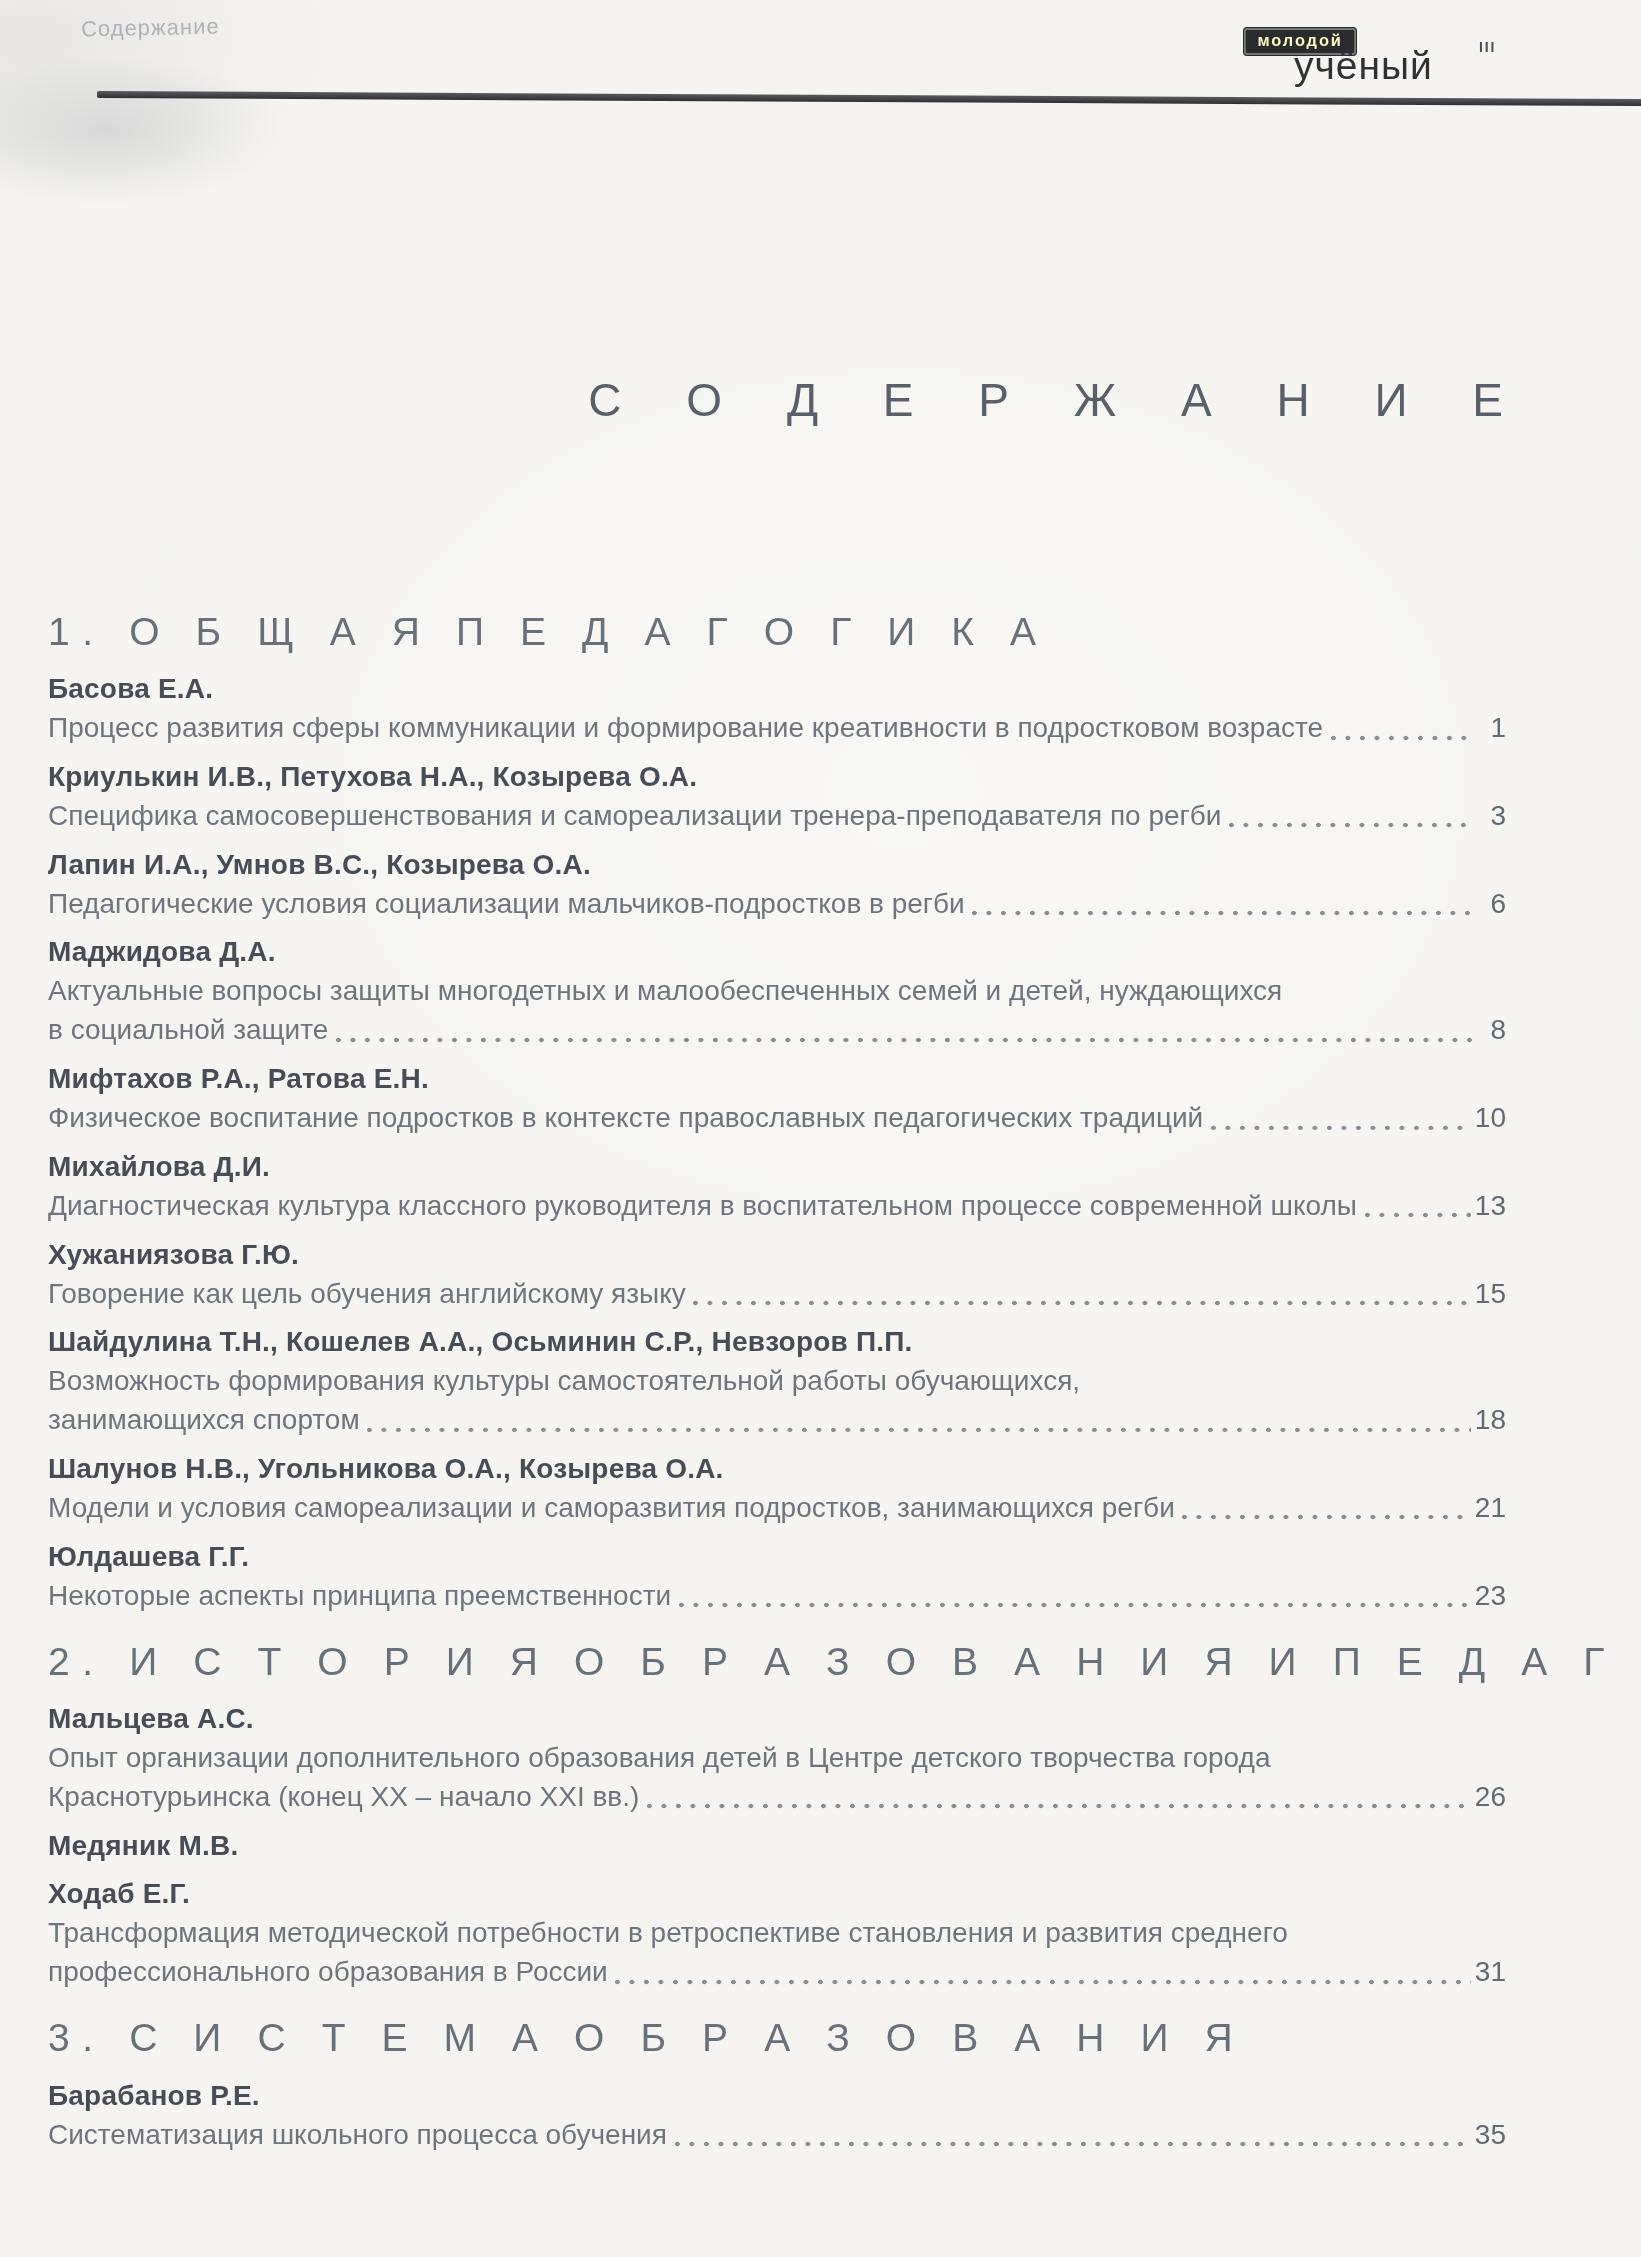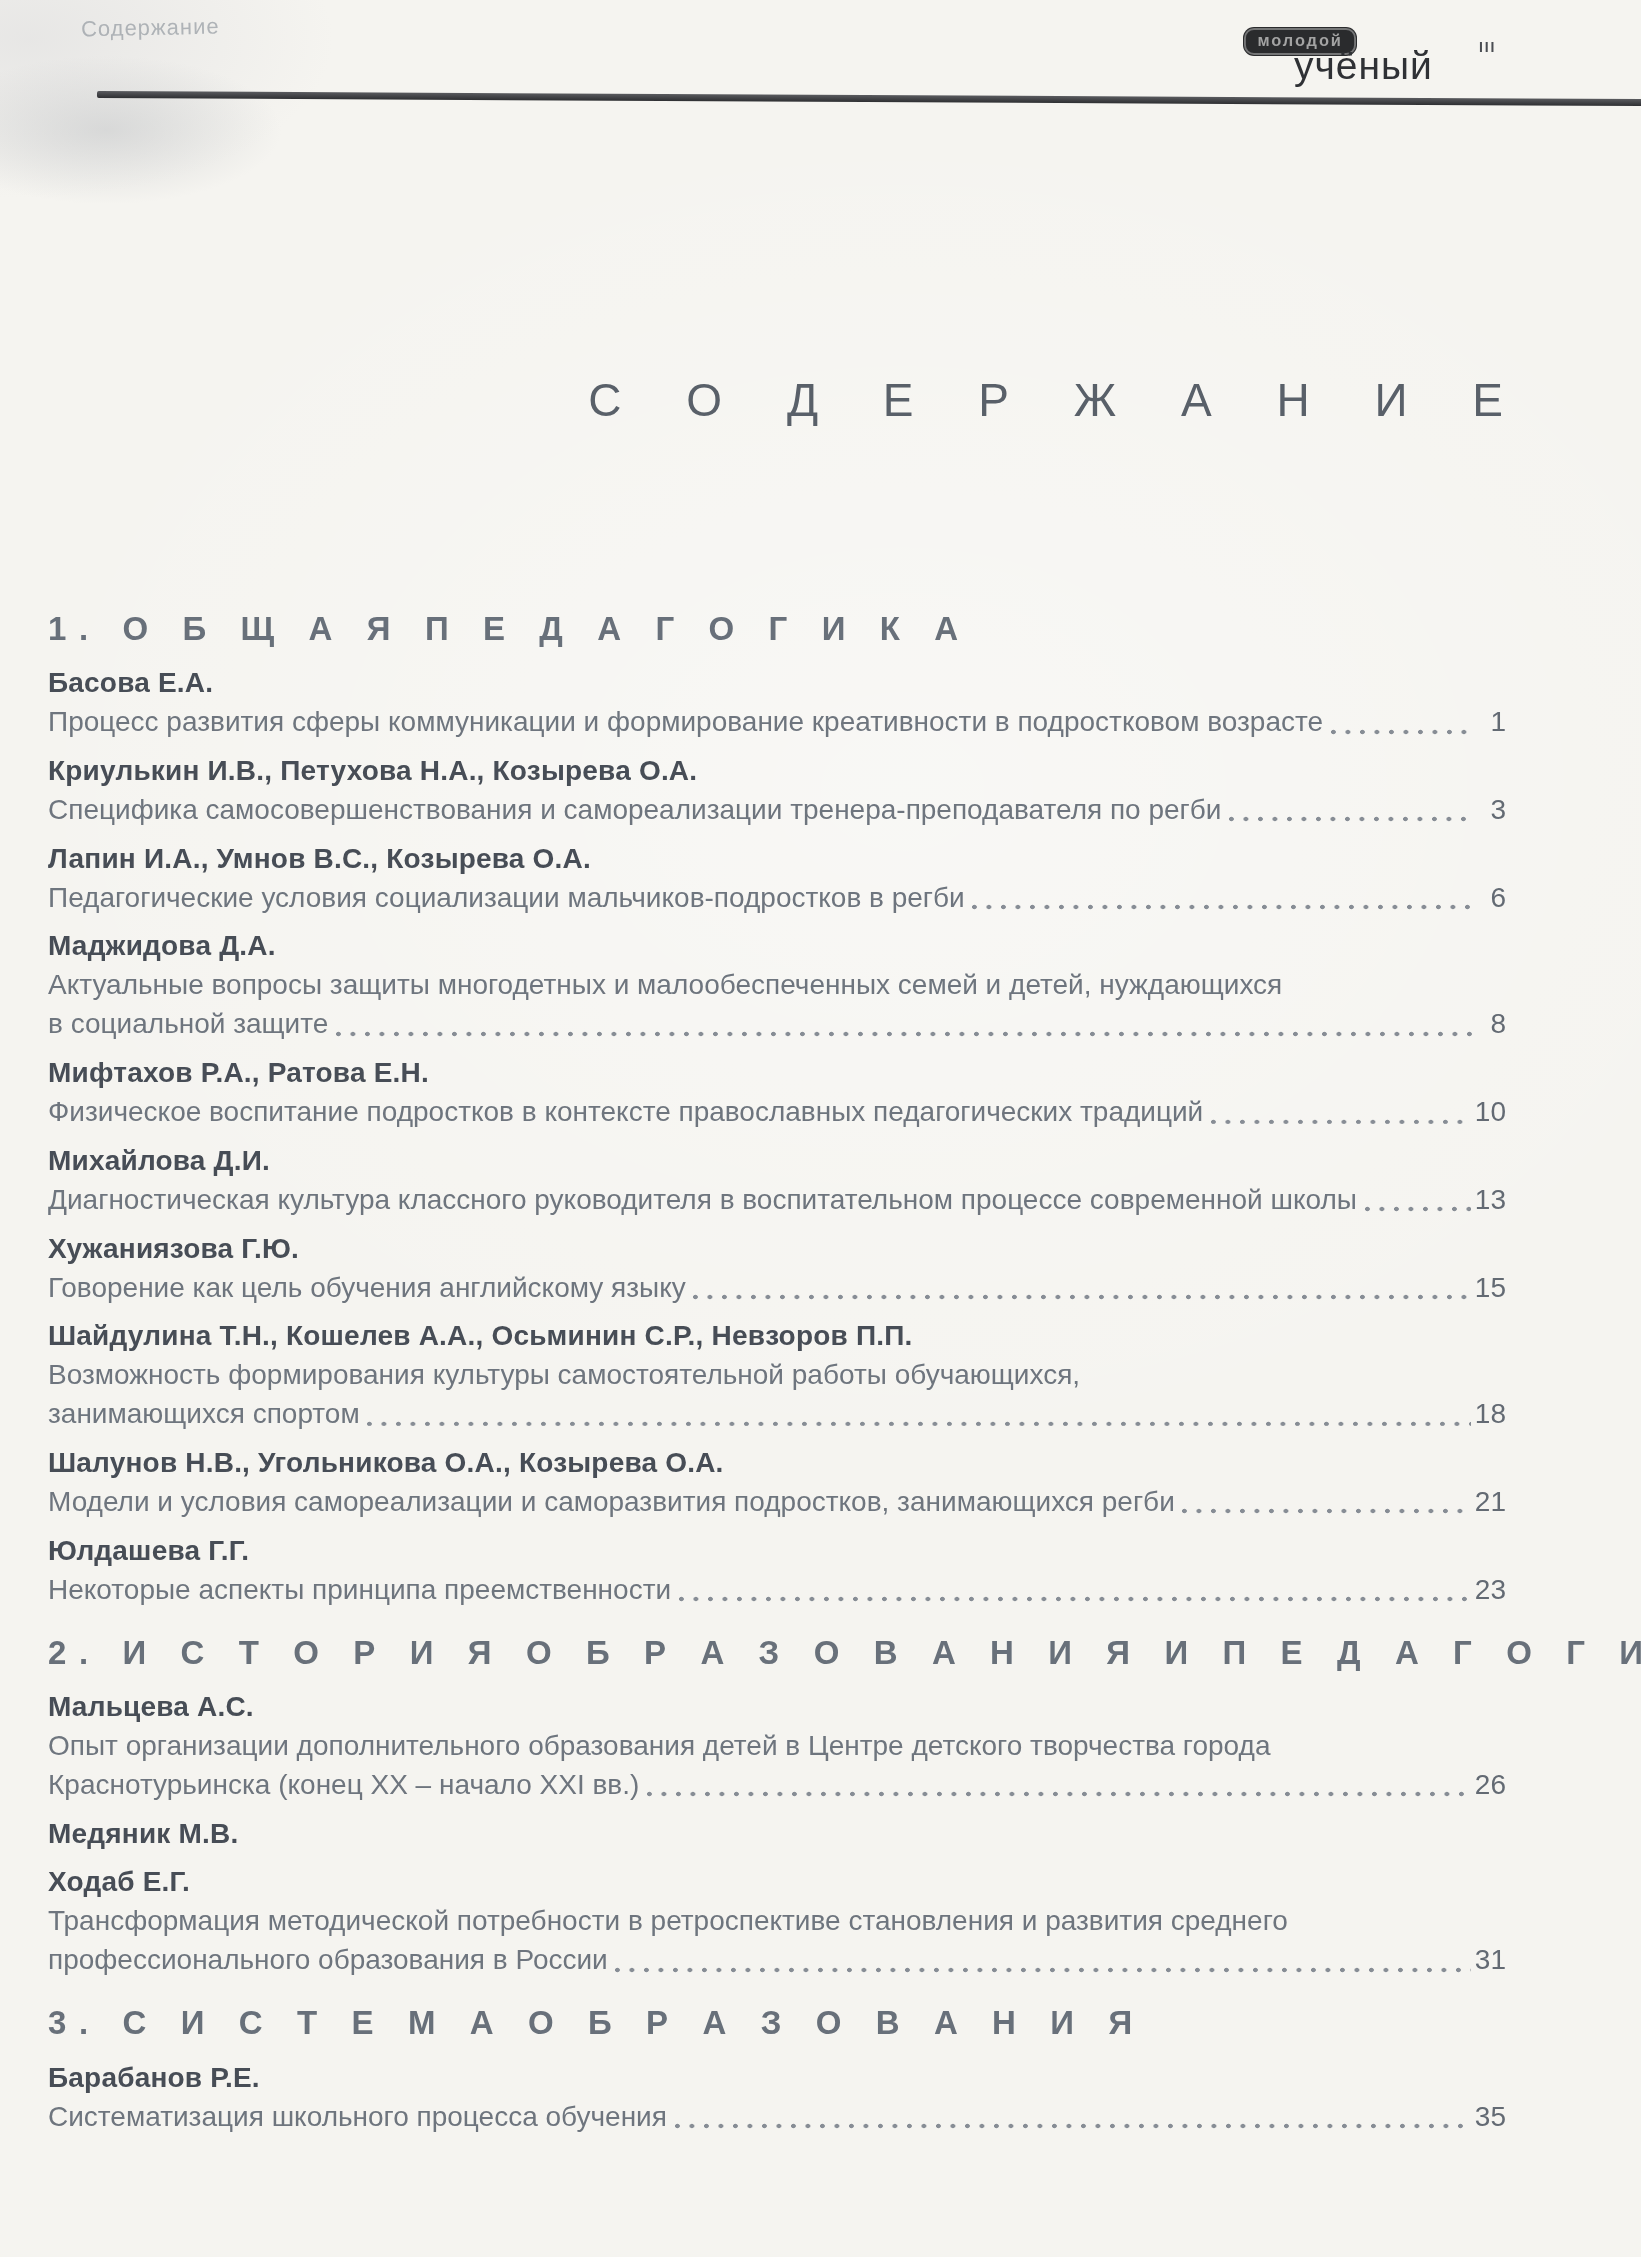--- a/index.html
+++ b/index.html
@@ -27,22 +27,22 @@
     letter-spacing:1px;
   }
   .rule {
     position:absolute; top:91px; left:97px; right:-5.8px; height:6.8px;
     background:linear-gradient(#5a5b5f,#2e2f32);
     transform:rotate(0.3deg); transform-origin:left center;
     border-radius:1.9px;
   }
   .brand-pill {
     position:absolute; top:28px; left:1244px;
-    background:#2a2b2d; color:#a3a3a3;
-    border-radius:10px; padding:2.9px 13.5px 4.8px;
+    background:#2a2b2d; color:#fef9c3;
+    border-radius:3px; padding:2.9px 13.5px 4.8px;
     font-size:16.4px; font-weight:bold; letter-spacing:1.9px;
     box-shadow:inset 0 0 0 1.9px rgba(255,255,255,0.35), 0 0 0 1px #2a2b2d;
   }
   .brand-word {
     position:absolute; top:44px; left:1294px;
     font-size:39px; font-weight:normal; color:#2f3135;
     letter-spacing:1px;
   }
   .folio {
     position:absolute; top:39px; left:1479px;
@@ -55,21 +55,21 @@
     font-size:46px; font-weight:300; color:#596069;
     letter-spacing:26px; white-space:nowrap;
   }
 
   
   #toc {
     position:absolute; top:610px; left:48px; right:135px;
   }
   .section-heading {
     margin:0 0 15.4px 0;
-    font-size:33px; font-weight:700; color:#68707a;
+    font-size:39px; font-weight:400; color:#68707a;
     letter-spacing:12.6px; white-space:nowrap;
   }
   .section-block + .section-heading { margin-top:25px; }
   .entry { margin-bottom:9.7px; }
   .authors {
     font-size:28px; line-height:39px; font-weight:bold; color:#474d56;
     letter-spacing:0.2px;
   }
   .line {
     display:flex; align-items:baseline;

